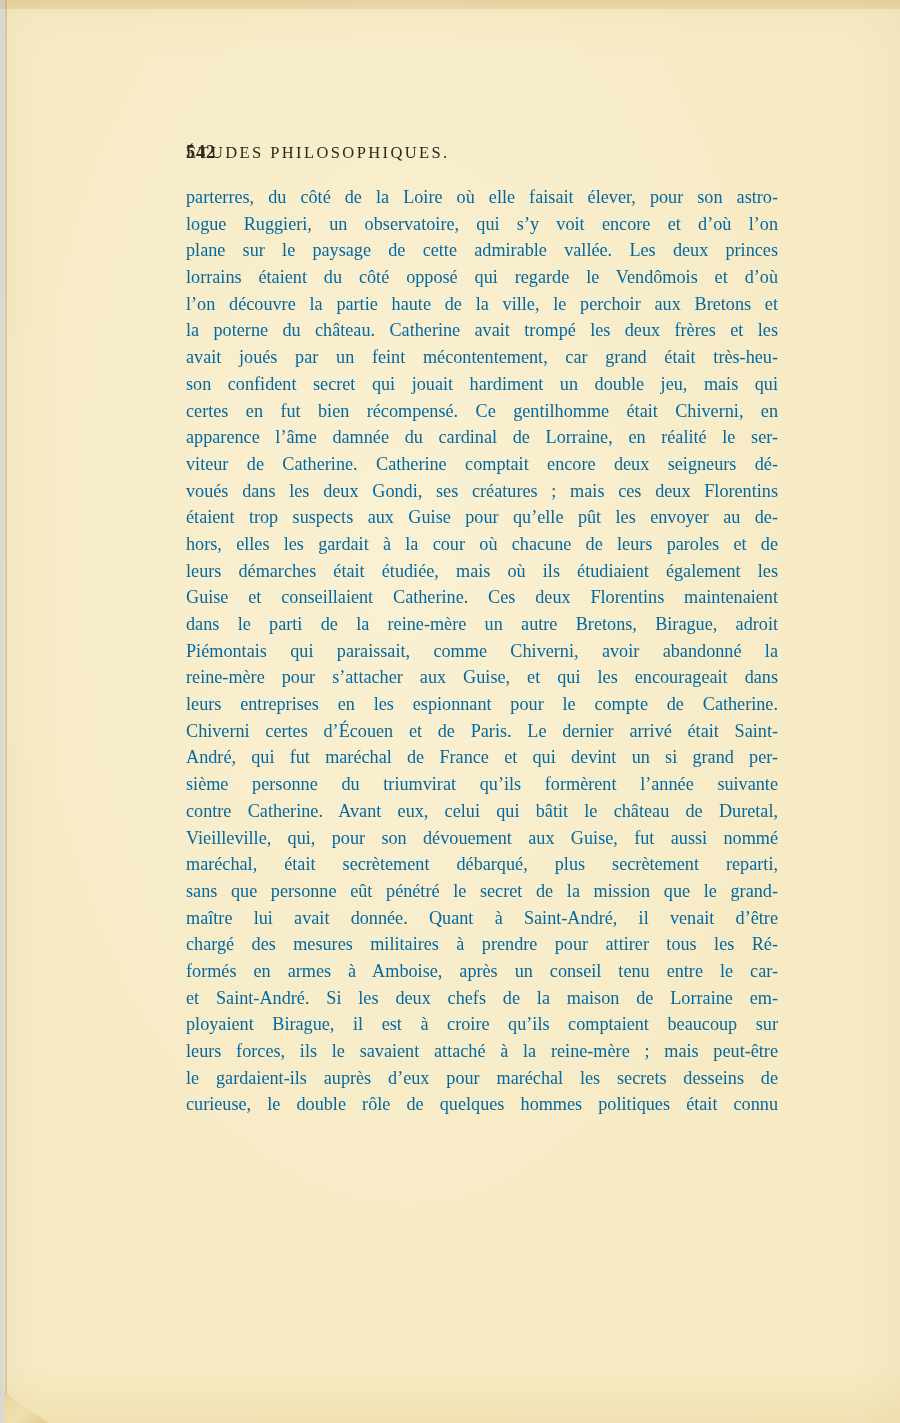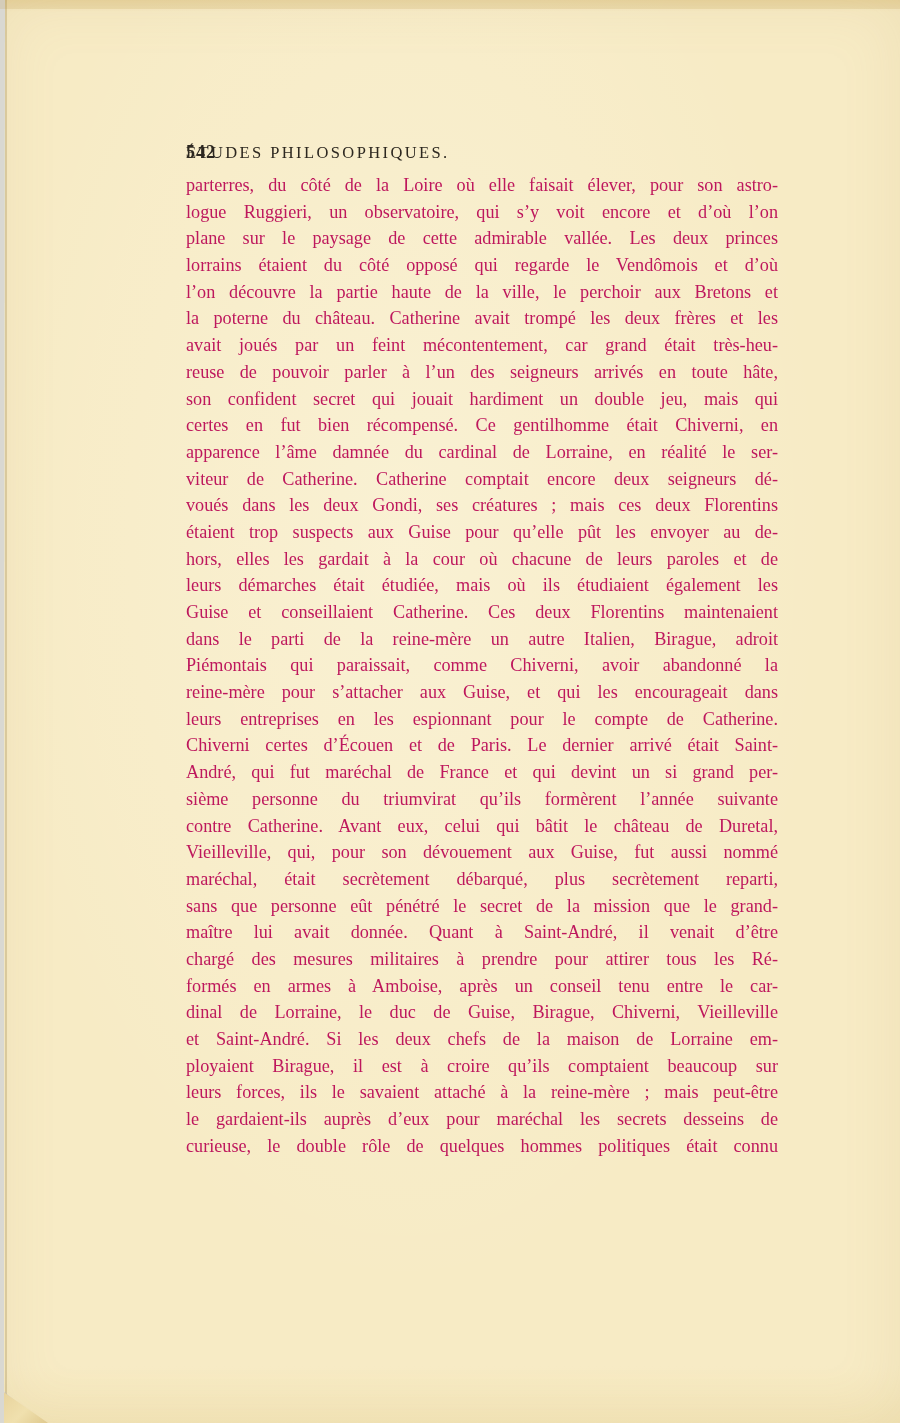--- a/index.html
+++ b/index.html
@@ -73,23 +73,23 @@
     left: 0; right: 0;
     top: 1px;
     text-align: left;
     font-size: 16.5px;
     font-weight: 400;
     letter-spacing: 2.4px;
   }
   .text-block {
     position: absolute;
     left: 186px;
-    top: 172px;
+    top: 184px;
     width: 592px;
-    color: #be185d;
+    color: #0369a1;
     font-size: 18.2px;
     font-weight: 500;
   }
   .text-line {
     height: 26.7px;
     line-height: 26.7px;
     text-align: justify;
     text-align-last: justify;
     white-space: normal;
     overflow: hidden;
@@ -111,44 +111,42 @@
   </div>
 
   <div class="text-block">
     <div class="text-line">parterres, du côté de la Loire où elle faisait élever, pour son astro-</div>
     <div class="text-line">logue Ruggieri, un observatoire, qui s’y voit encore et d’où l’on</div>
     <div class="text-line">plane sur le paysage de cette admirable vallée. Les deux princes</div>
     <div class="text-line">lorrains étaient du côté opposé qui regarde le Vendômois et d’où</div>
     <div class="text-line">l’on découvre la partie haute de la ville, le perchoir aux Bretons et</div>
     <div class="text-line">la poterne du château. Catherine avait trompé les deux frères et les</div>
     <div class="text-line">avait joués par un feint mécontentement, car grand était très-heu-</div>
-    <div class="text-line">reuse de pouvoir parler à l’un des seigneurs arrivés en toute hâte,</div>
     <div class="text-line">son confident secret qui jouait hardiment un double jeu, mais qui</div>
     <div class="text-line">certes en fut bien récompensé. Ce gentilhomme était Chiverni, en</div>
     <div class="text-line">apparence l’âme damnée du cardinal de Lorraine, en réalité le ser-</div>
     <div class="text-line">viteur de Catherine. Catherine comptait encore deux seigneurs dé-</div>
     <div class="text-line">voués dans les deux Gondi, ses créatures ; mais ces deux Florentins</div>
     <div class="text-line">étaient trop suspects aux Guise pour qu’elle pût les envoyer au de-</div>
     <div class="text-line">hors, elles les gardait à la cour où chacune de leurs paroles et de</div>
     <div class="text-line">leurs démarches était étudiée, mais où ils étudiaient également les</div>
     <div class="text-line">Guise et conseillaient Catherine. Ces deux Florentins maintenaient</div>
-    <div class="text-line">dans le parti de la reine-mère un autre Italien, Birague, adroit</div>
+    <div class="text-line">dans le parti de la reine-mère un autre Bretons, Birague, adroit</div>
     <div class="text-line">Piémontais qui paraissait, comme Chiverni, avoir abandonné la</div>
     <div class="text-line">reine-mère pour s’attacher aux Guise, et qui les encourageait dans</div>
     <div class="text-line">leurs entreprises en les espionnant pour le compte de Catherine.</div>
     <div class="text-line">Chiverni certes d’Écouen et de Paris. Le dernier arrivé était Saint-</div>
     <div class="text-line">André, qui fut maréchal de France et qui devint un si grand per-</div>
     <div class="text-line">sième personne du triumvirat qu’ils formèrent l’année suivante</div>
     <div class="text-line">contre Catherine. Avant eux, celui qui bâtit le château de Duretal,</div>
     <div class="text-line">Vieilleville, qui, pour son dévouement aux Guise, fut aussi nommé</div>
     <div class="text-line">maréchal, était secrètement débarqué, plus secrètement reparti,</div>
     <div class="text-line">sans que personne eût pénétré le secret de la mission que le grand-</div>
     <div class="text-line">maître lui avait donnée. Quant à Saint-André, il venait d’être</div>
     <div class="text-line">chargé des mesures militaires à prendre pour attirer tous les Ré-</div>
     <div class="text-line">formés en armes à Amboise, après un conseil tenu entre le car-</div>
-    <div class="text-line">dinal de Lorraine, le duc de Guise, Birague, Chiverni, Vieilleville</div>
     <div class="text-line">et Saint-André. Si les deux chefs de la maison de Lorraine em-</div>
     <div class="text-line">ployaient Birague, il est à croire qu’ils comptaient beaucoup sur</div>
     <div class="text-line">leurs forces, ils le savaient attaché à la reine-mère ; mais peut-être</div>
     <div class="text-line">le gardaient-ils auprès d’eux pour maréchal les secrets desseins de</div>
     <div class="text-line">curieuse, le double rôle de quelques hommes politiques était connu</div>
   </div>
 </div>
 
 </body></html>

